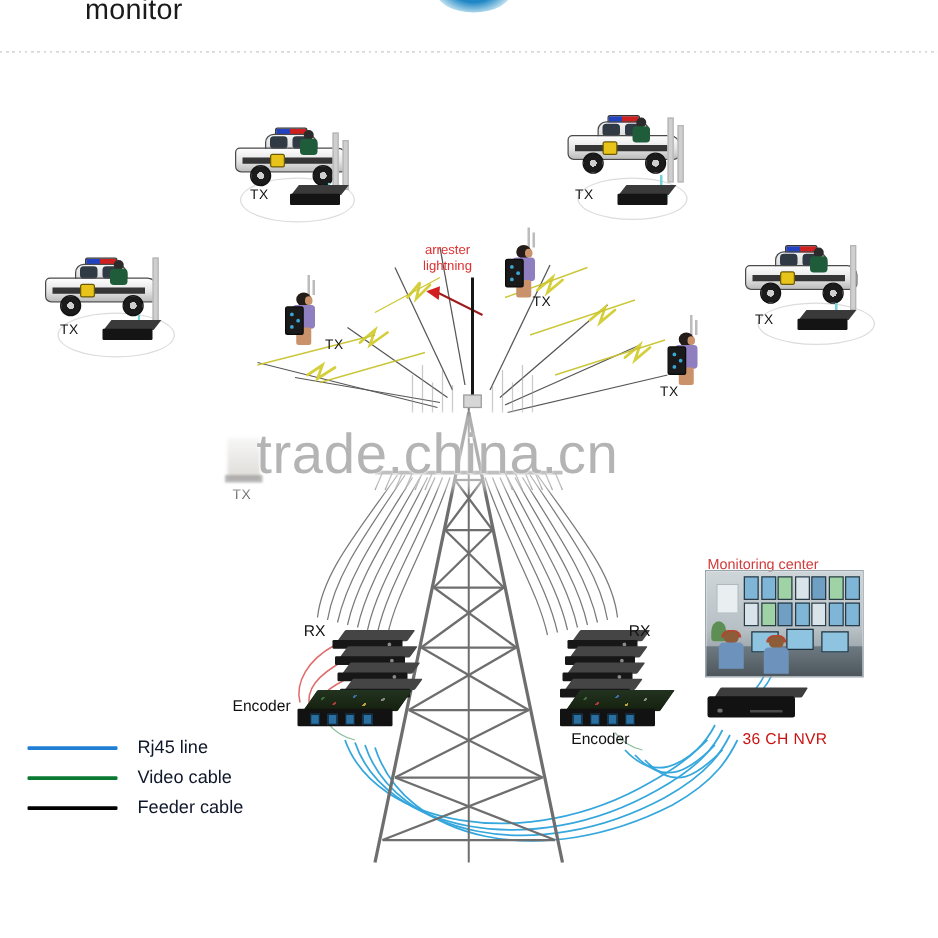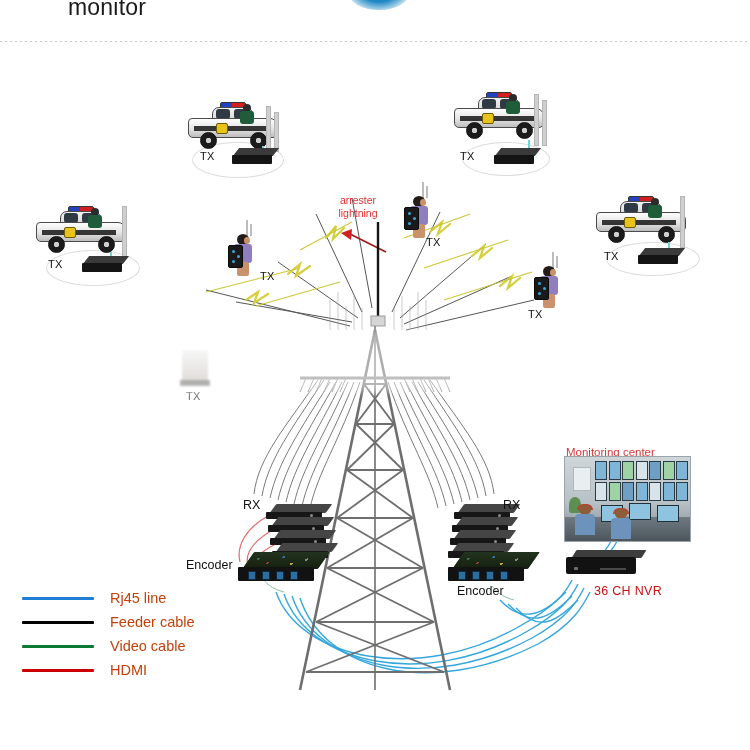--- a/index.html
+++ b/index.html
@@ -51,21 +51,21 @@
   .lbl-rx{font-size:12.5px;color:#111;}
   .lbl-enc{font-size:12.5px;color:#111;}
   .lbl-arr{font-size:10.5px;color:#e03030;line-height:12.5px;text-align:center;}
   .lbl-mon{font-size:11.5px;color:#d13a3a;}
   .lbl-nvr{font-size:12.5px;color:#cc1111;letter-spacing:.3px;}
 
   
   .legend{position:absolute;left:22px;top:588px;z-index:45;}
   .leg-row{display:flex;align-items:center;height:20px;margin-bottom:4px;}
   .leg-swatch{width:72px;height:3px;margin-right:16px;border-radius:1px;}
-  .leg-text{font-size:14.5px;color:#c2410c;font-family:"Liberation Sans", sans-serif;}
+  .leg-text{font-size:14.5px;color:#0f172a;font-family:"Liberation Sans", sans-serif;}
 
   
   .cloudpuff{position:absolute;border-radius:50%;background:#fff;border:1px solid #dcdcdc;}
   .node{position:absolute;}
 
   
   .car{position:absolute;width:92px;height:44px;}
   .car .body{
     position:absolute;left:2px;top:14px;width:88px;height:18px;
     background:linear-gradient(#fdfdfd,#e4e4e4 55%,#bdbdbd);
@@ -608,33 +608,30 @@
 
   <div class="nvr" style="left:566px;top:550px;">
     <div class="tp"></div>
       <div class="ft"></div>
       <div class="lamp"></div>
       <div class="bar"></div>
   </div>
   <div class="lbl lbl-nvr" style="left:594px;top:584px;">36 CH NVR</div>
 
   <div class="wm-band"></div>
+  <div class="watermark">trade.china.cn</div>
 
   <div class="legend">
     <div class="leg-row">
       <span class="leg-swatch" style="background:#1f7fd4;"></span>
       <span class="leg-text">Rj45 line</span>
     </div>
     <div class="leg-row">
+      <span class="leg-swatch" style="background:#0a7a33;"></span>
+      <span class="leg-text">Video cable</span>
+    </div>
+    <div class="leg-row">
       <span class="leg-swatch" style="background:#000000;"></span>
       <span class="leg-text">Feeder  cable</span>
     </div>
-    <div class="leg-row">
-      <span class="leg-swatch" style="background:#0a7a33;"></span>
-      <span class="leg-text">Video cable</span>
-    </div>
-    <div class="leg-row">
-      <span class="leg-swatch" style="background:#cc0000;"></span>
-      <span class="leg-text">HDMI</span>
-    </div>
   </div>
 
 </div>
 
 </body></html>

